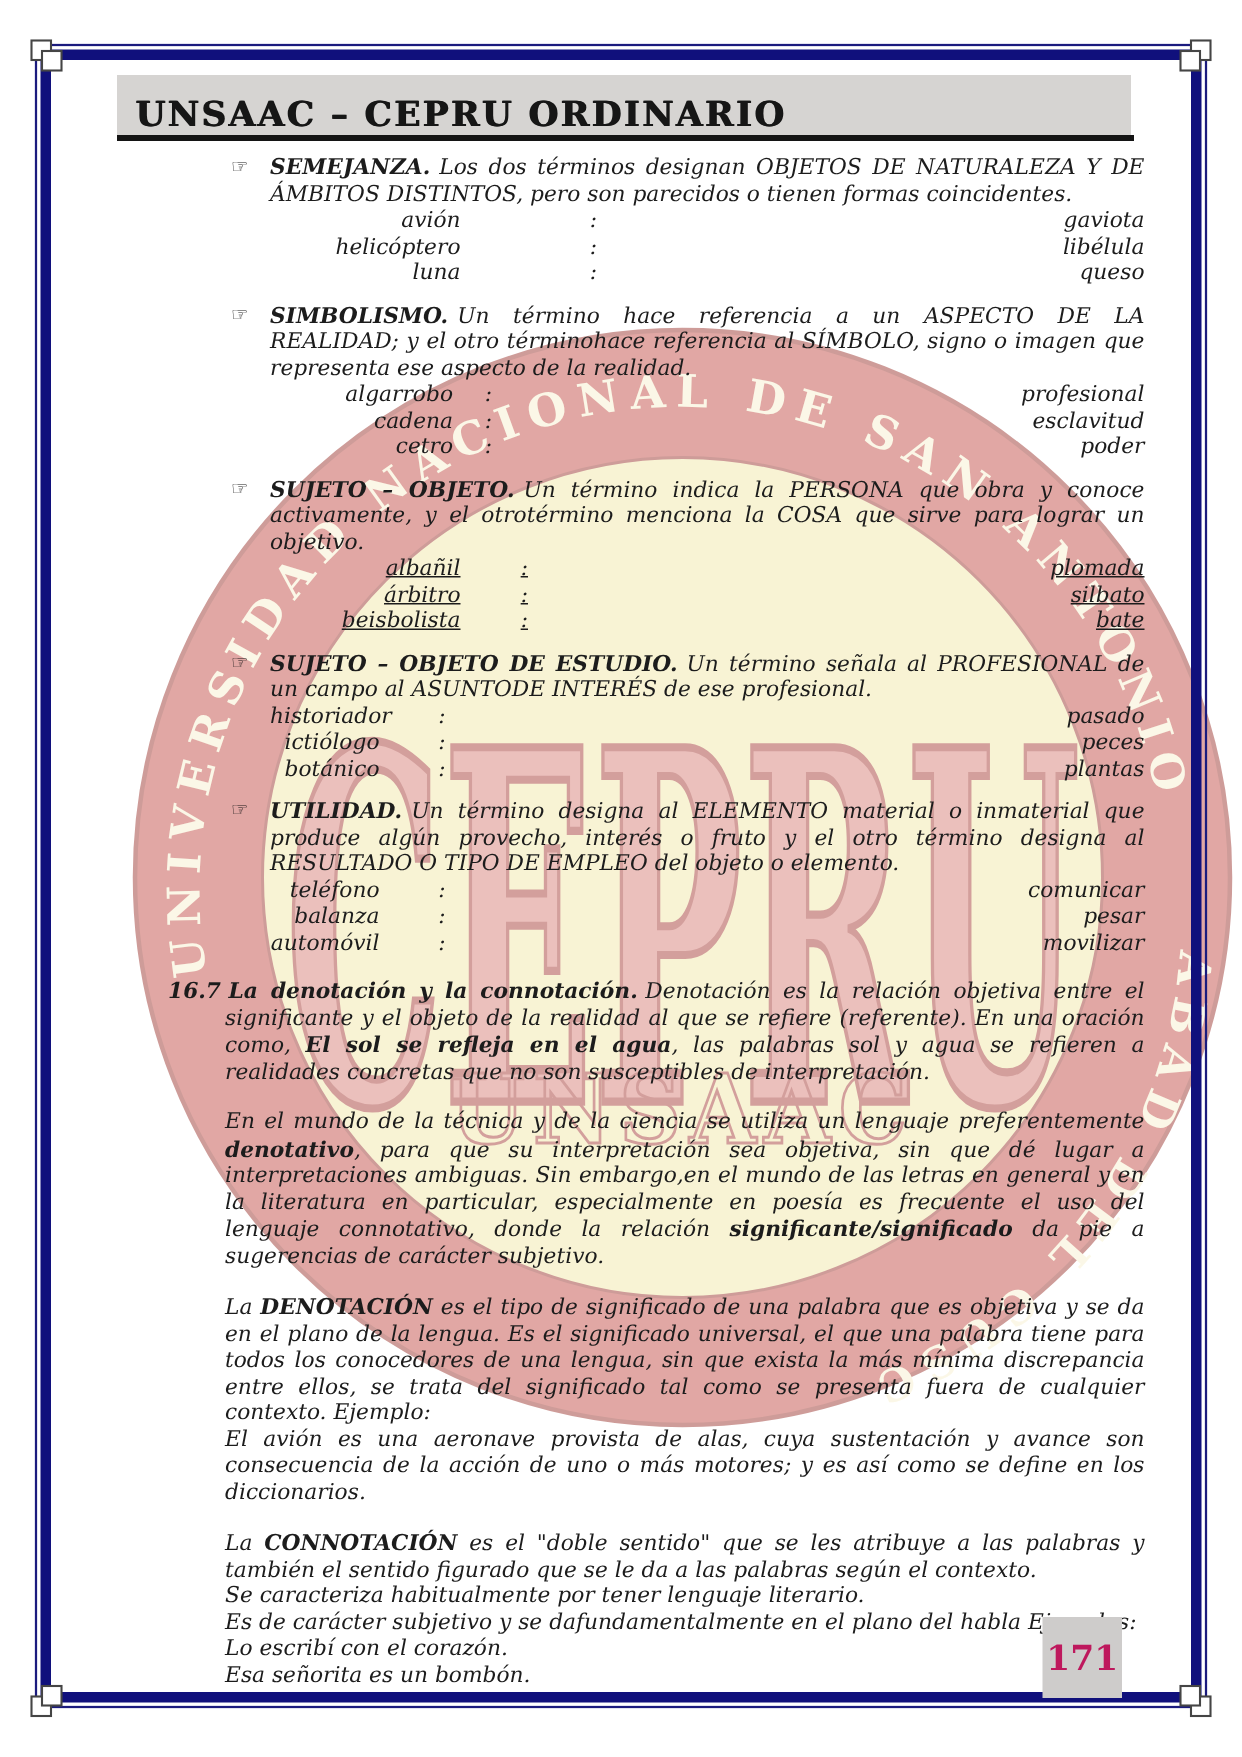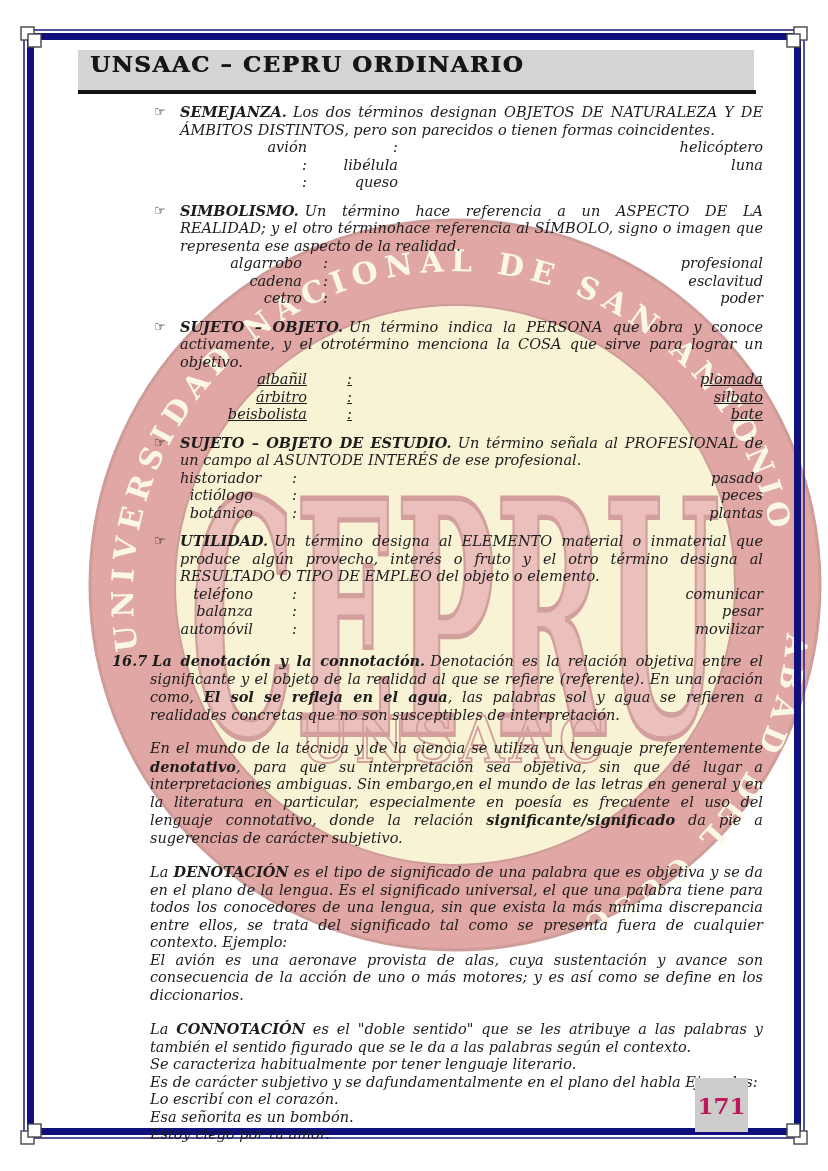--- a/index.html
+++ b/index.html
@@ -8,21 +8,21 @@
     font-family:"DejaVu Serif","Liberation Serif",serif;color:#1c1c1c;
     overflow:hidden;
   }
   
   .frame-svg{position:absolute;left:0;top:0;z-index:3;pointer-events:none;}
   
   .seal-svg{position:absolute;left:0;top:0;z-index:1;}
   
   .header-bar{
     position:absolute;left:78px;top:50px;width:676px;height:40px;z-index:4;
-    background:#d6d4d2;display:flex;align-items:flex-start;
+    background:#d6d4d2;display:flex;align-items:flex-end;
   }
   .header-title{
     font-family:"DejaVu Serif","Liberation Serif",serif;
     font-weight:800;font-size:23px;letter-spacing:1.5px;color:#161616;
     padding-left:12px;white-space:nowrap;
     text-shadow:0.6px 0 #161616;
   }
   .header-rule{
     position:absolute;left:78px;top:90px;width:678px;height:4px;background:#141414;z-index:4;
   }
@@ -103,20 +103,21 @@
 <div class="header-rule"></div>
 
 <div class="content">
 
   <div class="bullet">
     <span class="hand">☞</span>
     <p class="btext"><b class="btitle">SEMEJANZA.</b><span>Los dos términos designan OBJETOS DE NATURALEZA Y DE ÁMBITOS DISTINTOS, pero son parecidos o tienen formas coincidentes.</span></p>
     <div class="pairs cols-a" style="padding-left:0;">
       <span>avión</span>
         <span>:</span>
+        <span>gaviota</span>
       <span>helicóptero</span>
         <span>:</span>
         <span>libélula</span>
       <span>luna</span>
         <span>:</span>
         <span>queso</span>
     </div>
   </div>
 
   <div class="bullet">
@@ -188,19 +189,18 @@
   <p class="para"><span>En el mundo de la técnica y de la ciencia se utiliza un lenguaje preferentemente </span><b>denotativo</b><span>, para que su interpretación sea objetiva, sin que dé lugar a interpretaciones ambiguas. Sin embargo,en el mundo de las letras en general y en la literatura en particular, especialmente en poesía es frecuente el uso del lenguaje connotativo, donde la relación </span><b>significante/significado</b><span> da pie a sugerencias de carácter subjetivo.</span></p>
 
   <p class="para"><span>La </span><b>DENOTACIÓN</b><span> es el tipo de significado de una palabra que es objetiva y se da en el plano de la lengua. Es el significado universal, el que una palabra tiene para todos los conocedores de una lengua, sin que exista la más mínima discrepancia entre ellos, se trata del significado tal como se presenta fuera de cualquier contexto. Ejemplo:</span></p>
   <p class="pline">El avión es una aeronave provista de alas, cuya sustentación y avance son consecuencia de la acción de uno o más motores; y es así como se define en los diccionarios.</p>
 
   <p class="para"><span>La </span><b>CONNOTACIÓN</b><span> es el "doble sentido" que se les atribuye a las palabras y también el sentido figurado que se le da a las palabras según el contexto.</span></p>
   <p class="pline">Se caracteriza habitualmente por tener lenguaje literario.</p>
   <p class="pline">Es de carácter subjetivo y se dafundamentalmente en el plano del habla Ejemplos:</p>
   <p class="pline">Lo escribí con el corazón.</p>
   <p class="pline">Esa señorita es un bombón.</p>
-  <p class="pline">Estoy ciego por tu amor.</p>
 
 </div>
 
 <div class="page-num">
   <span>171</span>
 </div>
 
 </body></html>

